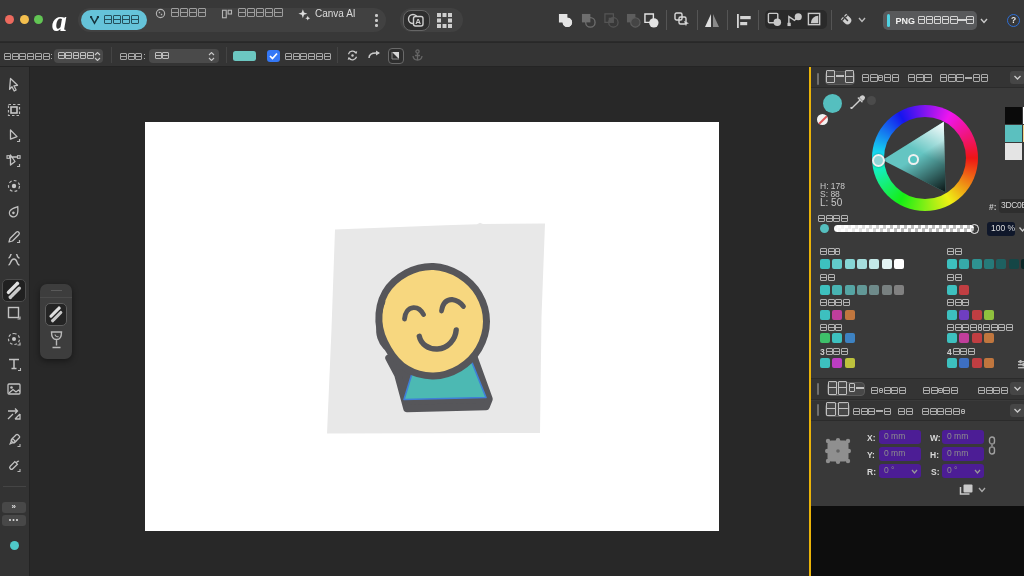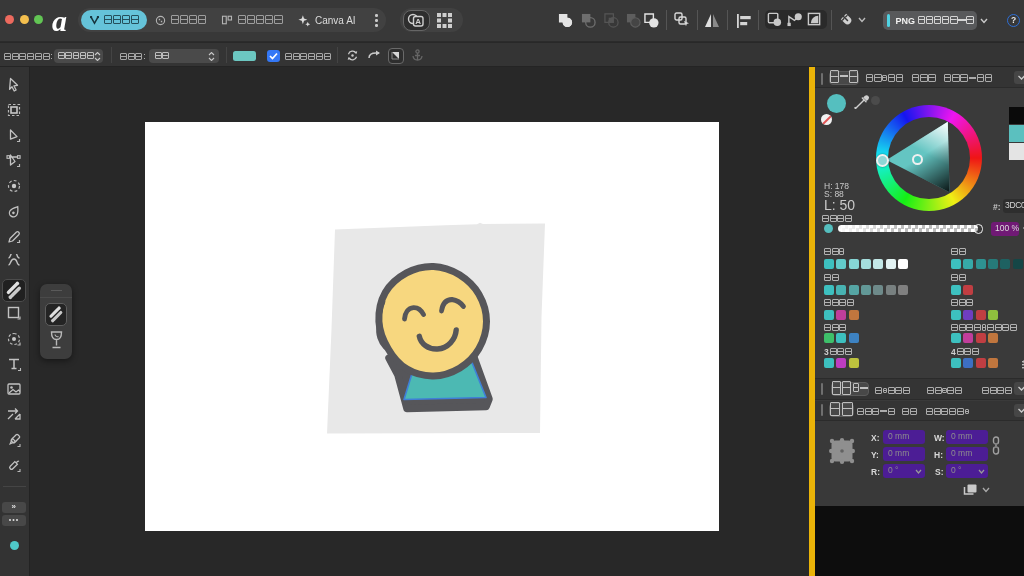--- a/index.html
+++ b/index.html
@@ -6,40 +6,40 @@
 #app{position:relative;width:1024px;height:576px}
 .abs{position:absolute}
 .j{display:inline-block;vertical-align:middle;width:.82em;height:.86em;margin:0 .09em .14em 0;border:1px solid currentColor;border-radius:1px;background:linear-gradient(currentColor 0 0) center/100% 1px no-repeat;opacity:.8}
 .jl{display:inline-block;vertical-align:middle;width:.8em;height:2px;margin:0 .09em .14em 0;background:currentColor;opacity:.8}
 svg{display:block}
 
 #topbar{position:absolute;left:0;top:0;width:1024px;height:42px;background:#383838;border-bottom:1px solid #2b2b2b}
 .tl{position:absolute;width:9px;height:9px;border-radius:50%}
 #tabgroup{position:absolute;left:78px;top:8px;width:308px;height:24px;background:#414141;border-radius:12px}
 #vpill{position:absolute;left:3px;top:2px;width:66px;height:20px;background:#65c3d9;border-radius:10px;color:#16333c;font-size:10px;font-weight:bold;display:flex;align-items:center;justify-content:center}
-.ttab{position:absolute;top:0;height:24px;display:flex;align-items:center;color:#b4b4b4;font-size:10px}
+.ttab{position:absolute;top:0;height:24px;display:flex;color:#b4b4b4;font-size:10px}
 #grp2{position:absolute;left:400px;top:8px;width:63px;height:24px;background:#414141;border-radius:12px}
 #grp2a{position:absolute;left:3px;top:1.5px;width:27px;height:21px;background:#2e2e2e;border:1px solid #666;border-radius:8px}
 .sep{position:absolute;top:10px;width:1px;height:20px;background:#555}
 #pngbtn{position:absolute;left:883px;top:11px;width:94px;height:19px;background:#58595b;border-radius:5px;color:#f2f2f2;font-size:9px;font-weight:bold;display:flex;align-items:center}
 #pngbar{width:3px;height:13px;background:#4fd2e2;border-radius:1.5px;margin:0 6px 0 3.5px}
 #helpc{position:absolute;left:1007px;top:14px;width:13px;height:13px;border:1.8px solid #2e6fd6;border-radius:50%;color:#e8e8e8;font-size:8.5px;font-weight:bold;text-align:center;line-height:11px}
 
 #ctxbar{position:absolute;left:0;top:43px;width:1024px;height:24px;background:#343434;border-bottom:1px solid #242424;color:#c3c3c3;font-size:8.5px}
 .drop{position:absolute;background:#4a4a4a;border-radius:4px;color:#dadada;font-size:9px}
 .csep{position:absolute;top:4px;width:1px;height:16px;background:#444}
 
 #rail{position:absolute;left:0;top:67px;width:30px;height:509px;background:#333;border-right:1px solid #232323}
 .ric{position:absolute;left:6px;width:16px;height:16px}
 
 #canvas{position:absolute;left:31px;top:67px;width:777px;height:509px;background:#282828}
 #page{position:absolute;left:114px;top:55px;width:574px;height:409px;background:#fff}
 #flyout{position:absolute;left:9px;top:217px;width:32px;height:75px;background:#3d3d3d;border-radius:7px;box-shadow:0 2px 6px rgba(0,0,0,.45)}
 
-#rpanel{position:absolute;left:809px;top:67px;width:215px;height:509px;background:#3a3a3a;border-left:6px solid #eab308}
+#rpanel{position:absolute;left:809px;top:67px;width:215px;height:509px;background:#3a3a3a;border-left:2px solid #eab308}
 .tabrow{position:absolute;left:0;width:215px;background:#343434;color:#c9c9c9;font-size:9px}
 .tabbox{position:absolute;background:#484848;border:1px solid #5a5a5a;border-radius:4px;color:#dedede;display:flex;align-items:center;justify-content:center}
 .grip{position:absolute;left:6px;width:2px;background:#6f6f6f;border-radius:1px}
 .vbox{position:absolute;width:15px;height:13px;background:#464646;border-radius:3px;color:#ccc}
 .sw{position:absolute;width:10px;height:10px;border-radius:2px}
 .slabel{position:absolute;color:#cfcfcf;font-size:8.5px;font-weight:bold}
 .fld{position:absolute;background:#4c1d95;border-radius:3px;color:#8e8e8e;font-size:8.5px;line-height:13px;padding-left:5px;white-space:nowrap;overflow:hidden}
 .flbl{position:absolute;color:#d8d8d8;font-size:8.5px;font-weight:bold}
 </style></head>
 <body>
@@ -403,28 +403,28 @@
   <div class="abs" style="left:60.5px;top:86.7px;width:13px;height:13px;border-radius:50%;background:#8fd6d6;border:2px solid #f0f0f0;box-shadow:0 0 2px rgba(0,0,0,.5)"></div>
   <div class="abs" style="left:96.8px;top:86.7px;width:11px;height:11px;border-radius:50%;background:#55c4c0;border:2px solid #f0f0f0"></div>
 
   <div class="sw" style="left:194px;top:40px;width:17px;height:17px;border-radius:0;background:#0a0a0a"></div>
   <div class="sw" style="left:212px;top:40px;width:17px;height:17px;border-radius:0;background:#fff"></div>
   <div class="sw" style="left:194px;top:58px;width:17px;height:17px;border-radius:0;background:#5bc0bf"></div>
   <div class="sw" style="left:212px;top:58px;width:17px;height:17px;border-radius:0;background:#f2d58b"></div>
   <div class="sw" style="left:194px;top:76px;width:17px;height:17px;border-radius:0;background:#e4e4e4"></div>
   <div class="abs" style="left:9px;top:114px;color:#c9c9c9;font-size:8.5px">H: 178</div>
   <div class="abs" style="left:9px;top:122px;color:#c9c9c9;font-size:8.5px">S: 88</div>
-  <div class="abs" style="left:9px;top:129.5px;color:#c9c9c9;font-size:14px">L: 50</div>
+  <div class="abs" style="left:9px;top:129.5px;color:#c9c9c9;font-size:10px">L: 50</div>
   <div class="abs" style="left:178px;top:135px;color:#c9c9c9;font-size:8.5px;font-weight:bold">#:</div>
   <div class="fld" style="left:188px;top:132px;width:27px;height:14px;background:#2e2e2e;color:#d8d8d8;padding-left:2px;letter-spacing:-0.3px">3DC0BF</div>
   <div class="abs" style="left:7px;top:146px;color:#cfcfcf;font-size:8.5px"><span class="j"></span><span class="j"></span><span class="j"></span><span class="j"></span></div>
   <div class="abs" style="left:8.5px;top:157px;width:9px;height:9px;border-radius:50%;background:#55bfbf"></div>
   <div class="abs" style="left:23px;top:158px;width:140px;height:7px;border-radius:3.5px;background:linear-gradient(90deg,rgba(255,255,255,.95),rgba(255,255,255,0) 45%),conic-gradient(#fff 25%,#bdbdbd 0 50%,#fff 0 75%,#bdbdbd 0) 0 0/7px 7px;overflow:hidden"></div>
   <div class="abs" style="left:158.5px;top:157px;width:9.5px;height:9.5px;border-radius:50%;border:1.6px solid #f2f2f2;background:transparent"></div>
-  <div class="fld" style="left:176px;top:155px;width:28px;height:14px;background:#701a75;color:#dedede;padding-left:4px">100 %</div>
+  <div class="fld" style="left:176px;top:155px;width:28px;height:14px;background:#0f172a;color:#dedede;padding-left:4px">100 %</div>
   <svg class="abs" style="left:207px;top:159px" width="9" height="7" viewBox="0 0 9 7">
         <path d="M1.5 1.5 L4.5 5 L7.5 1.5" fill="none" stroke="#ccc" stroke-width="1.3"></path>
       </svg>
 
   <div class="slabel" style="left:9px;top:179px"><span class="j"></span><span class="j"></span><span class="j" style="width:.55em"></span></div>
   <div class="slabel" style="left:136px;top:179px"><span class="j"></span><span class="j"></span></div>
   <div class="sw" style="left:9px;top:191.5px;background:#3dc0bf"></div>
       <div class="sw" style="left:21.3px;top:191.5px;background:#62cbca"></div>
       <div class="sw" style="left:33.6px;top:191.5px;background:#86d6d5"></div>
       <div class="sw" style="left:45.9px;top:191.5px;background:#a5dedd"></div>

